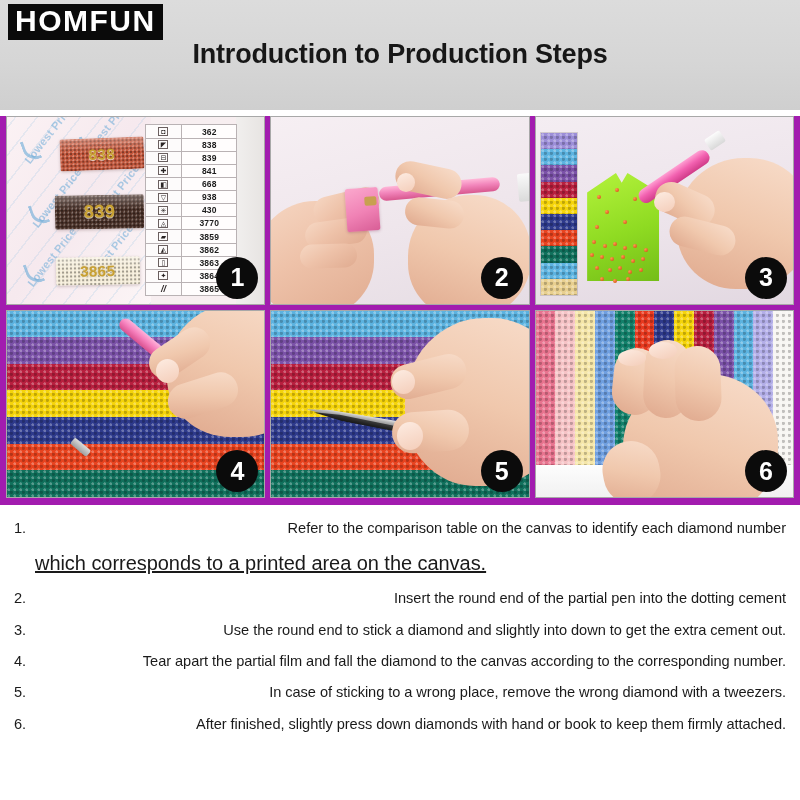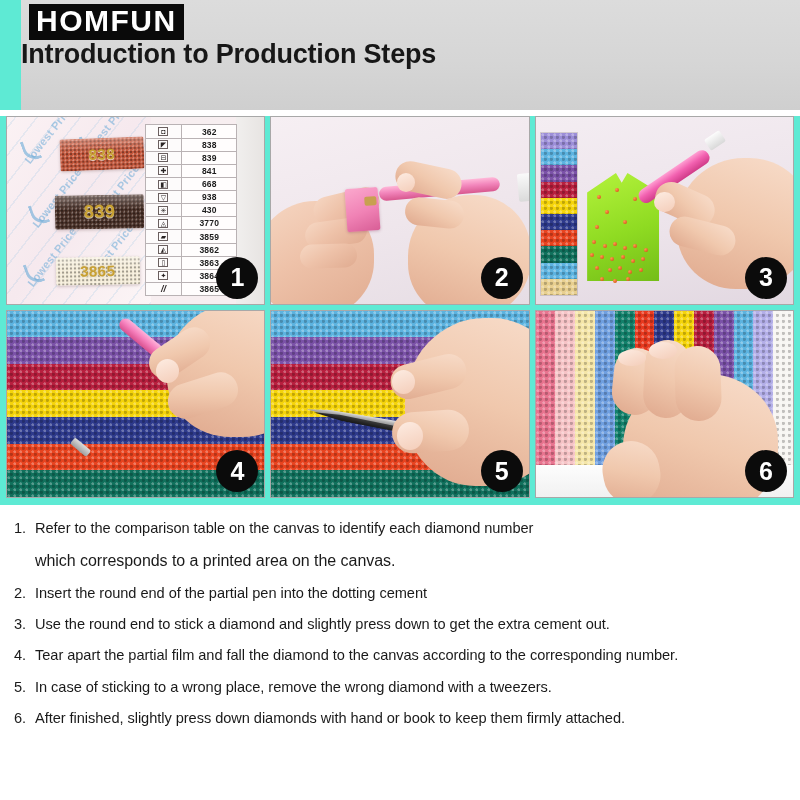--- a/index.html
+++ b/index.html
@@ -3,35 +3,35 @@
 <meta charset="utf-8">
 <title>HOMFUN Introduction to Production Steps</title>
 <style>
   * { margin:0; padding:0; box-sizing:border-box; }
   body {
     width:800px; height:800px; overflow:hidden;
     background:#ffffff;
     font-family:"Liberation Sans", sans-serif;
     -webkit-font-smoothing:antialiased;
   }
-  .page { position:relative; width:800px; height:800px; background:#5eead4;padding-left:21px; }
+  .page { position:relative; width:800px; height:800px; background:#a21caf; }
 
   
   .header {
     position:relative; width:800px; height:110px;
     background:linear-gradient(180deg,#dcdcdc 0%,#d6d6d6 55%,#cfcfcf 100%);
   }
   .brand {
     position:absolute; left:8px; top:4px;
     background:#0a0a0a; color:#fff;
     font-weight:bold; font-size:30px; letter-spacing:1.5px;
     padding:2px 7px 4px 7px; line-height:1.0;
     font-family:"Liberation Sans", sans-serif;
   }
-  .titles { position:absolute; left:0; top:40px; width:800px; text-align:left; }
+  .titles { position:absolute; left:0; top:40px; width:800px; text-align:center; }
   .title-en {
     font-size:27px; font-weight:bold; color:#171717;
     letter-spacing:-0.2px; line-height:1.08;
   }
   .title-ru {
     font-size:24px; font-weight:normal; color:#242424;
     letter-spacing:0.2px; line-height:1.2; margin-top:1px;
   }
   .header-sep { position:absolute; left:0; top:110px; width:800px; height:6px; background:#fff; }
 
@@ -263,22 +263,22 @@
   
   .instructions {
     position:absolute; left:0; top:505px; width:800px; height:295px;
     background:#fff; padding:13px 14px 0 14px;
   }
   .ins-line {
     display:flex; font-size:14.6px; color:#1a1a1a;
     line-height:1.46; margin-bottom:10px; letter-spacing:-0.05px;
   }
   .ins-num { width:21px; flex:0 0 21px; }
-  .ins-txt { flex:1 1 auto; }
-  .ins-cont { padding-left:21px; margin-bottom:10px; font-size:16px; color:#1a1a1a; line-height:1.46; letter-spacing:-0.05px; }
+  .ins-txt { flex:1 1 auto;text-align:right; }
+  .ins-cont { padding-left:21px; margin-bottom:10px; font-size:20px; color:#1a1a1a; line-height:1.46; letter-spacing:-0.05px;text-decoration:underline; }
 </style>
 </head>
 <body>
 
 <div class="page">
 
   <div class="header">
     <div class="brand">HOMFUN</div>
     <div class="titles">
       <div class="title-en">Introduction to Production Steps</div>
@@ -645,21 +645,21 @@
     </div>
     <div class="ins-cont">which corresponds to a printed area on the canvas.</div>
 
     <div class="ins-line">
       <span class="ins-num">2.</span>
       <span class="ins-txt">Insert the round end of the partial pen into the dotting cement</span>
     </div>
 
     <div class="ins-line">
       <span class="ins-num">3.</span>
-      <span class="ins-txt">Use the round end to stick a diamond and slightly press down to get the extra cement out.</span>
+      <span class="ins-txt">Use the round end to stick a diamond and slightly into down to get the extra cement out.</span>
     </div>
 
     <div class="ins-line">
       <span class="ins-num">4.</span>
       <span class="ins-txt">Tear apart the partial film and fall the diamond to the canvas according to the corresponding number.</span>
     </div>
 
     <div class="ins-line">
       <span class="ins-num">5.</span>
       <span class="ins-txt">In case of sticking to a wrong place, remove the wrong diamond with a tweezers.</span>

